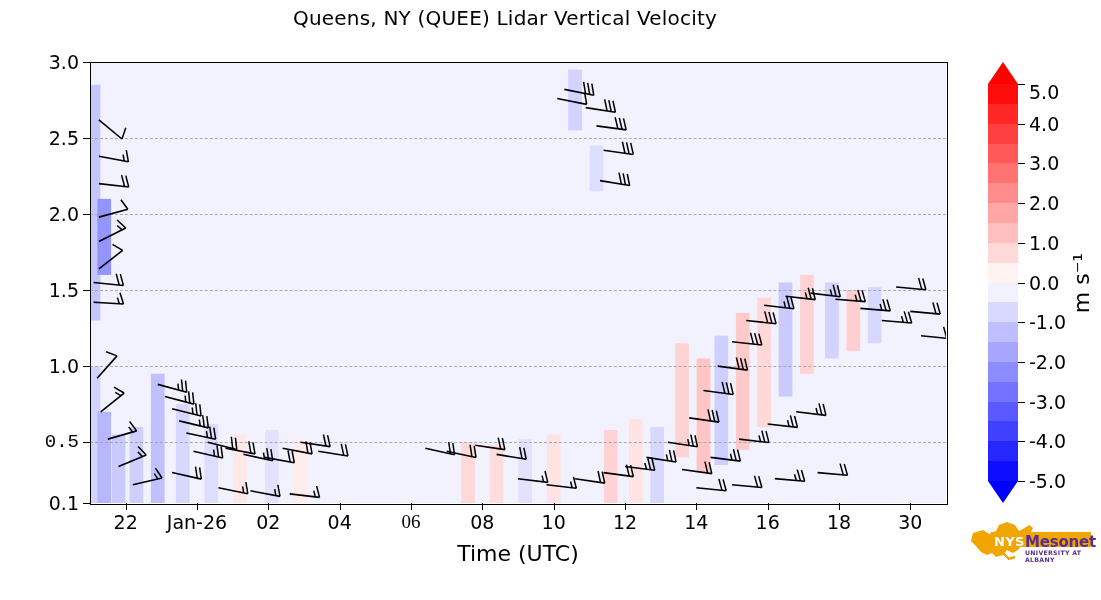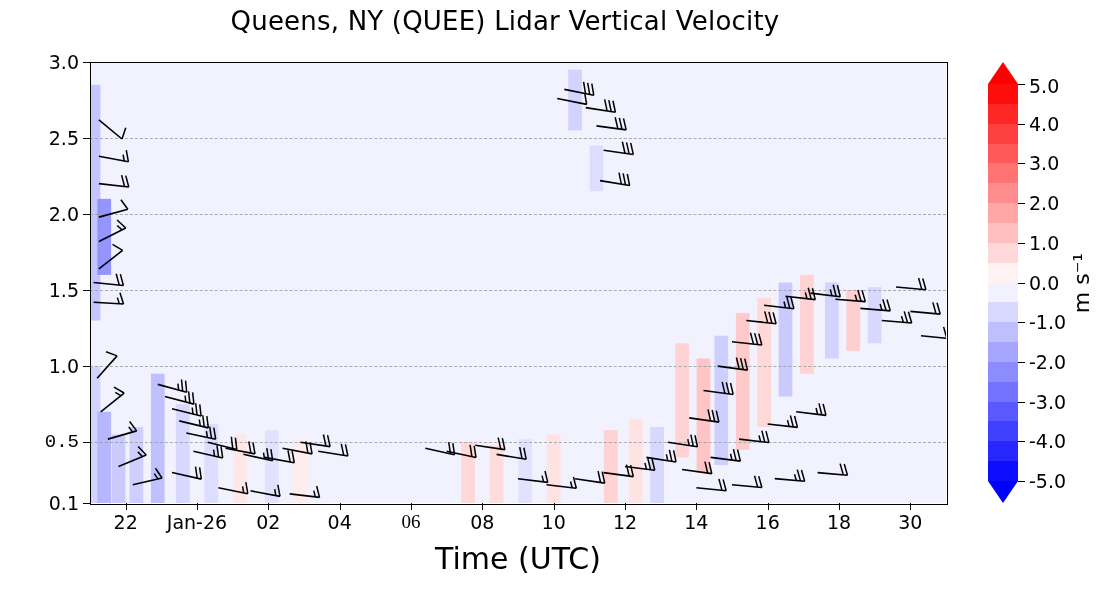--- a/index.html
+++ b/index.html
@@ -1,38 +1,38 @@
 <!DOCTYPE html>
 <html><head>
 <meta charset="utf-8">
 <style>
   html,body{margin:0;padding:0;background:#ffffff;}
   body{width:1101px;height:600px;overflow:hidden;
        font-family:"DejaVu Sans","Liberation Sans",sans-serif;color:#000;}
   #root{position:relative;width:1101px;height:600px;}
 
   .ttl{position:absolute;left:0;width:1010px;text-align:center;font-weight:400;}
-  #title{top:6px;font-size:26px;letter-spacing:.2px;}
+  #title{top:6px;font-size:20px;letter-spacing:.2px;}
   #subtitle{top:36px;font-size:20px;}
 
   #plotwrap{position:absolute;left:90px;top:62px;width:856px;height:441px;}
   #plotbg{position:absolute;inset:0;background:#eef4fe;}
   #axesframe{position:absolute;left:90px;top:62px;width:856px;height:441px;
              border:1.4px solid #000;box-sizing:content-box;pointer-events:none;}
   #field{position:absolute;inset:0;}
   #barbs{position:absolute;inset:0;}
   .gl{position:absolute;left:0;width:100%;height:0;
       border-top:1.3px dashed #9aa0a6;opacity:.85;}
 
   .ytick{position:absolute;right:1104px;font-size:19px;text-align:right;width:70px;
          transform:translateY(-50%);}
   .ytickmark{position:absolute;left:-7px;width:7px;height:0;border-top:1.5px solid #000;}
   .xtick{position:absolute;top:511px;font-size:19px;transform:translateX(-50%);white-space:nowrap;}
   .xtickmark{position:absolute;top:503px;width:0;height:7px;border-left:1.5px solid #000;}
-  #xlabel{position:absolute;left:518px;top:541px;font-size:30px;transform:translateX(-50%);}
+  #xlabel{position:absolute;left:518px;top:541px;font-size:22px;transform:translateX(-50%);}
 
   
   #cbwrap{position:absolute;left:988px;top:62px;width:30px;height:441px;}
   #cbbody{position:absolute;left:0;top:22px;width:30px;height:397px;}
   .cbtri{position:absolute;left:0;width:0;height:0;border-left:15px solid transparent;border-right:15px solid transparent;}
   #cbtop{top:0;border-bottom:22px solid #ff0000;}
   #cbbot{bottom:0;border-top:22px solid #0000ff;}
   .cbtick{position:absolute;left:30px;width:7px;height:0;border-top:1.5px solid #000;}
   .cblab{position:absolute;left:41px;font-size:19px;transform:translateY(-50%);white-space:nowrap;}
   #cbunit{position:absolute;left:1069px;top:283px;font-size:22px;
@@ -539,18 +539,29 @@
       <div class="cblab" style="position: absolute; left: 1029px; top: 282.5px;">0.0</div>
       <div class="cbtick" style="position: absolute; left: 1018px; top: 242.8px;"></div>
       <div class="cblab" style="position: absolute; left: 1029px; top: 242.8px;">1.0</div>
       <div class="cbtick" style="position: absolute; left: 1018px; top: 203.1px;"></div>
       <div class="cblab" style="position: absolute; left: 1029px; top: 203.1px;">2.0</div>
       <div class="cbtick" style="position: absolute; left: 1018px; top: 163.4px;"></div>
       <div class="cblab" style="position: absolute; left: 1029px; top: 163.4px;">3.0</div>
       <div class="cbtick" style="position: absolute; left: 1018px; top: 123.7px;"></div>
       <div class="cblab" style="position: absolute; left: 1029px; top: 123.7px;">4.0</div>
       <div class="cbtick" style="position: absolute; left: 1018px; top: 84px;"></div>
-      <div class="cblab" style="position: absolute; left: 1029px; top: 86px;">5.0</div>
+      <div class="cblab" style="position: absolute; left: 1029px; top: 92px;">5.0</div>
     </div>
   <div id="cbunit">m s⁻¹</div>
 
+  <div id="logo">
+    <svg width="132" height="46" viewBox="0 0 132 46">
+      <path d="M10 14 L20 11 L26 15 L33 12 L36 6 L44 3 L52 6 L56 12 L60 10 L66 6 L70 9 L66 17
+               L60 22 L56 30 L50 34 L44 31 L40 36 L33 38 L29 34 L24 36 L18 33 L13 27 L8 22 Z" fill="#f0a500"></path>
+      <path d="M40 34 L46 40 L52 38" stroke="#f0a500" stroke-width="2.4" fill="none"></path>
+      <rect x="28" y="13" width="100" height="15" fill="#f0a500"></rect>
+    </svg>
+    <div class="lg-nys" style="left:31px;top:15px;">NYS</div>
+    <div class="lg-meso" style="left:62px;top:14px;">Mesonet</div>
+    <div class="lg-uni" style="left:62px;top:30px;">UNIVERSITY AT ALBANY</div>
+  </div>
 
 </div>
 
 </body></html>

